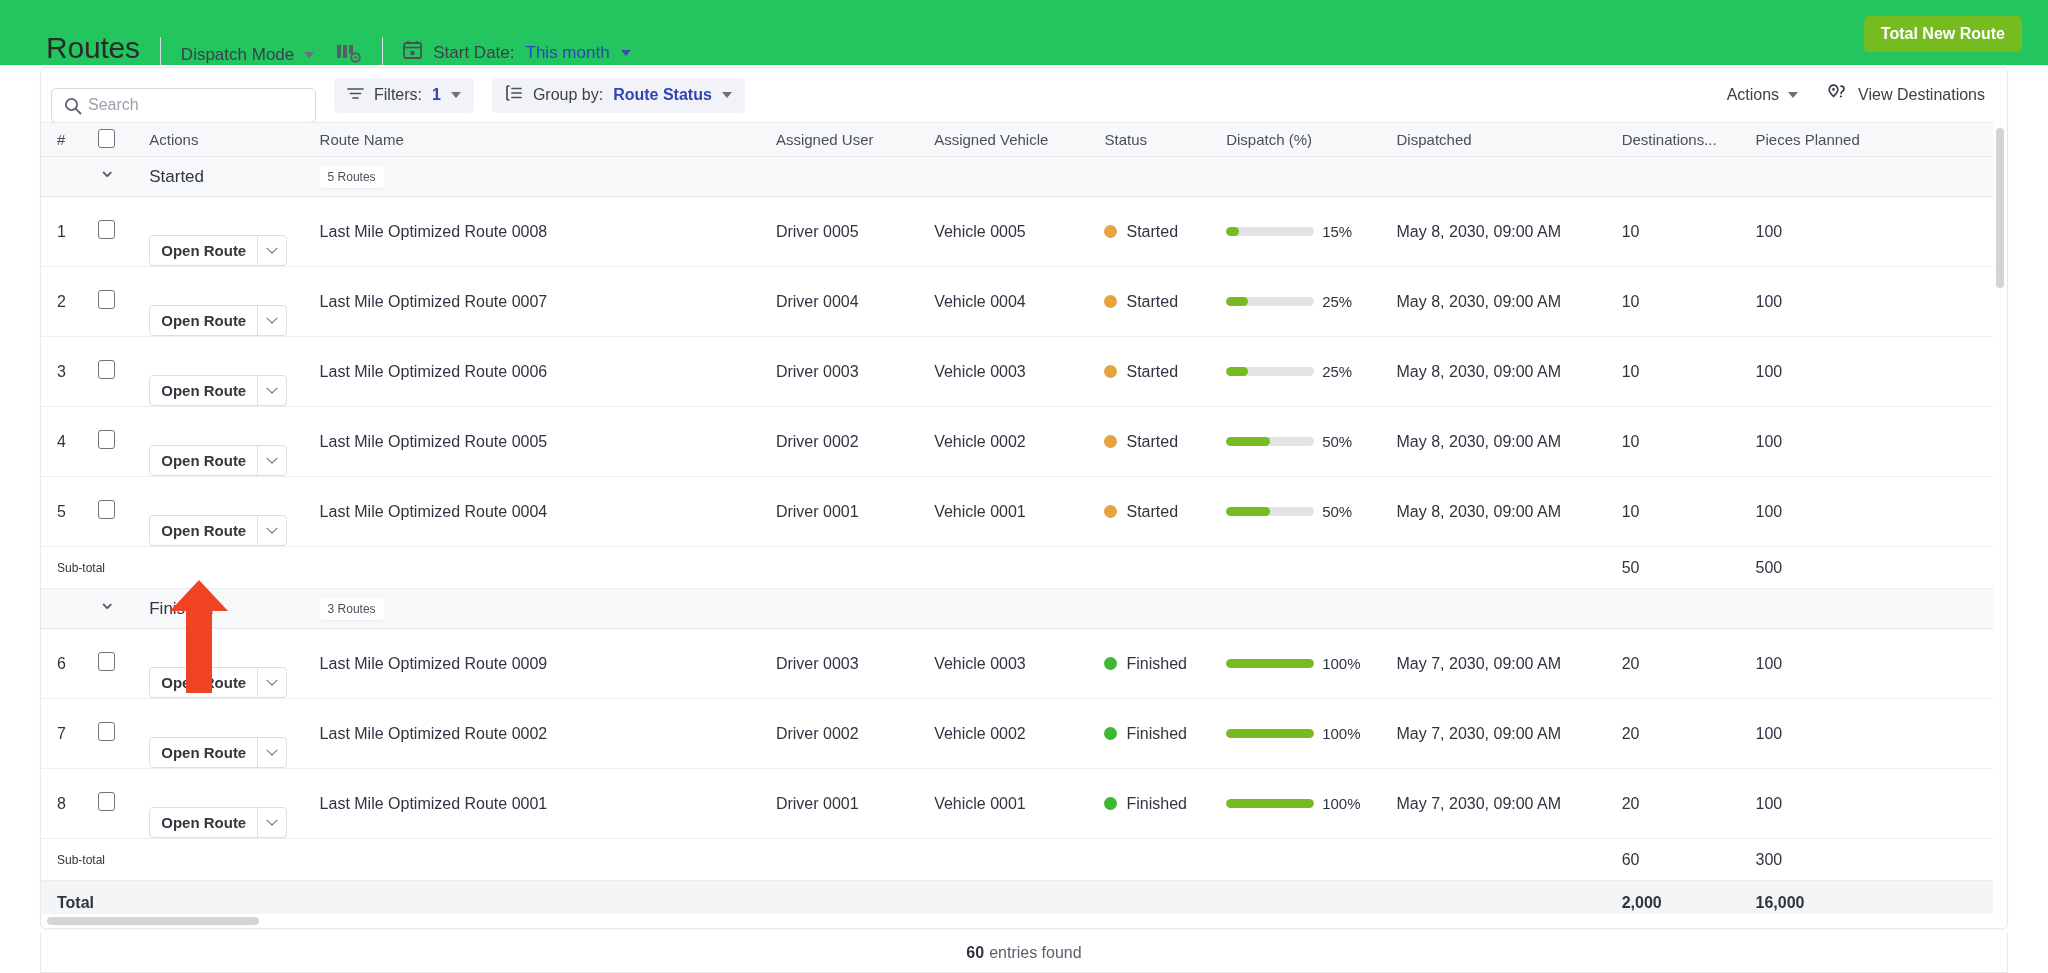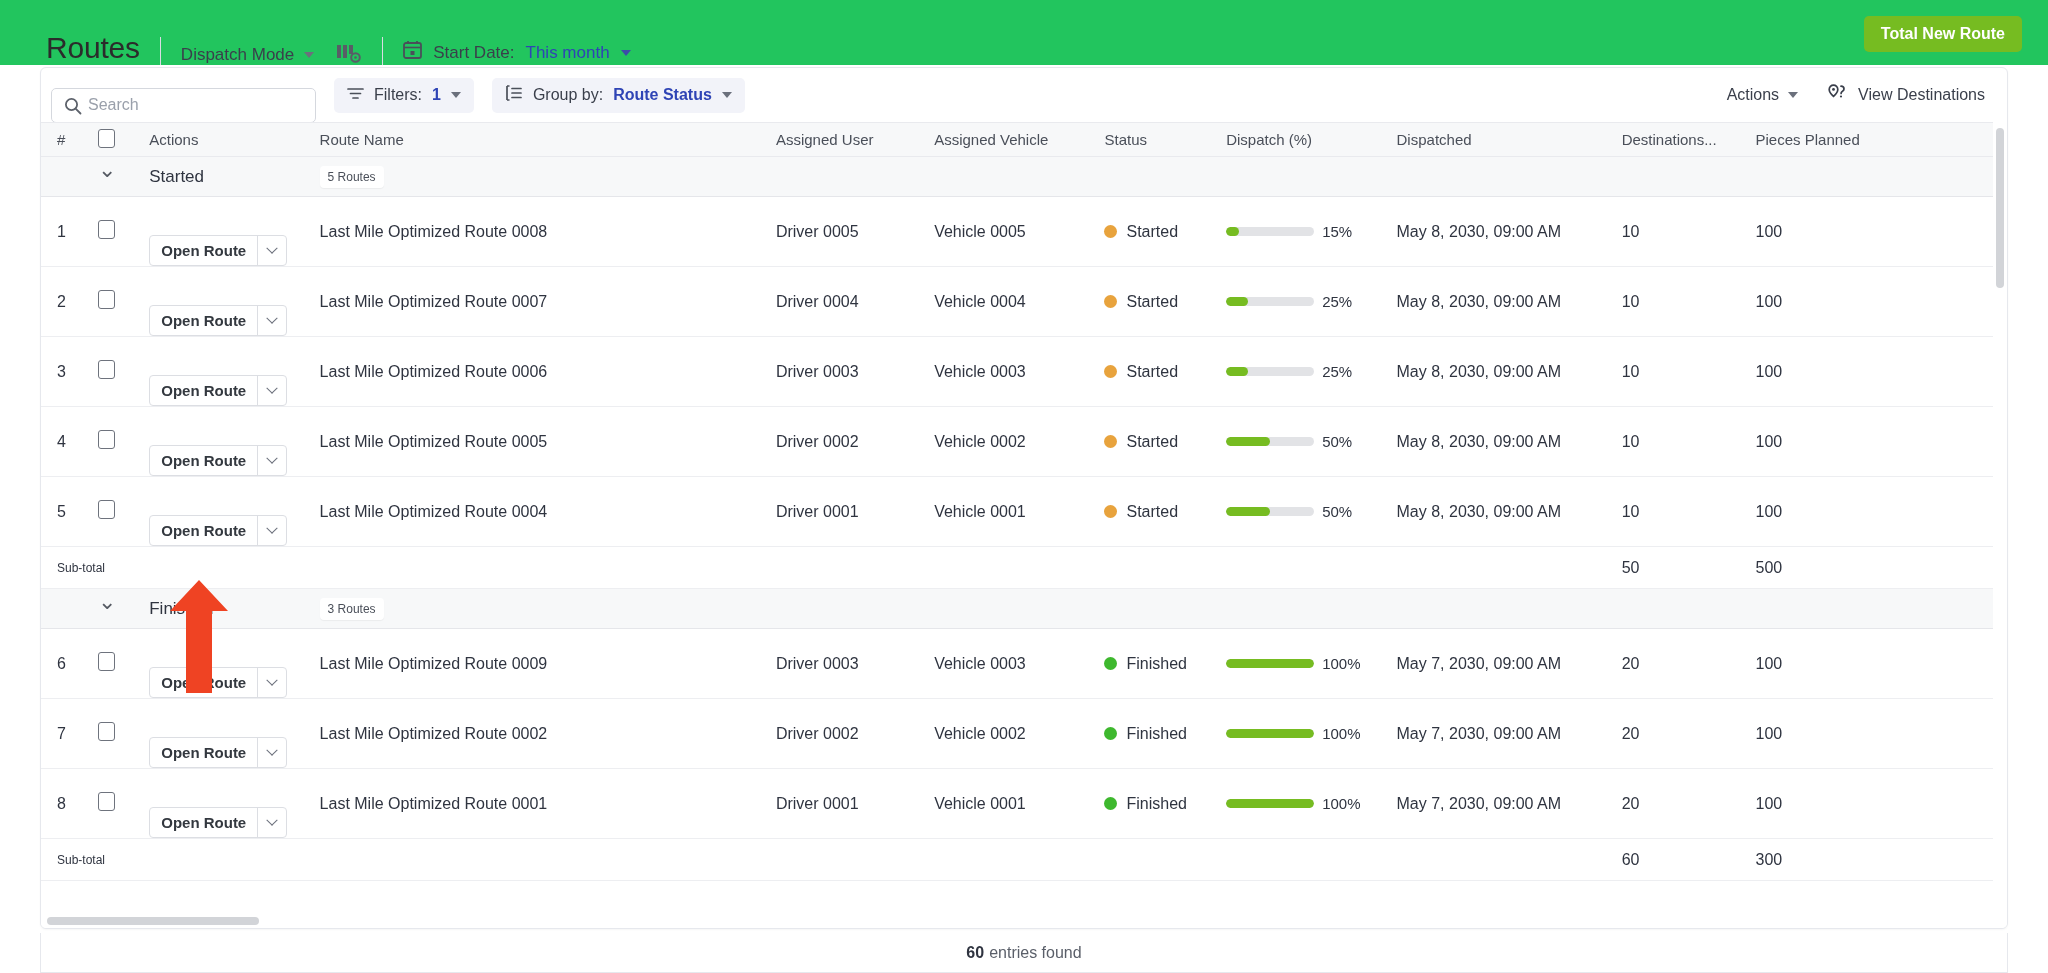--- a/index.html
+++ b/index.html
@@ -661,20 +661,33 @@
             <td></td>
             <td></td>
             <td></td>
             <td></td>
             <td></td>
             <td></td>
             <td></td>
             <td>60</td>
             <td>300</td>
           </tr>
+          <tr class="total-row">
+            <td class="sub-label">Total</td>
+            <td></td>
+            <td></td>
+            <td></td>
+            <td></td>
+            <td></td>
+            <td></td>
+            <td></td>
+            <td></td>
+            <td>2,000</td>
+            <td>16,000</td>
+          </tr>
         </tbody>
     </table>
 
     <div class="vscroll">
       <div class="thumb"></div>
     </div>
   </div>
 
   <div class="hscroll">
     <div class="thumb"></div>

